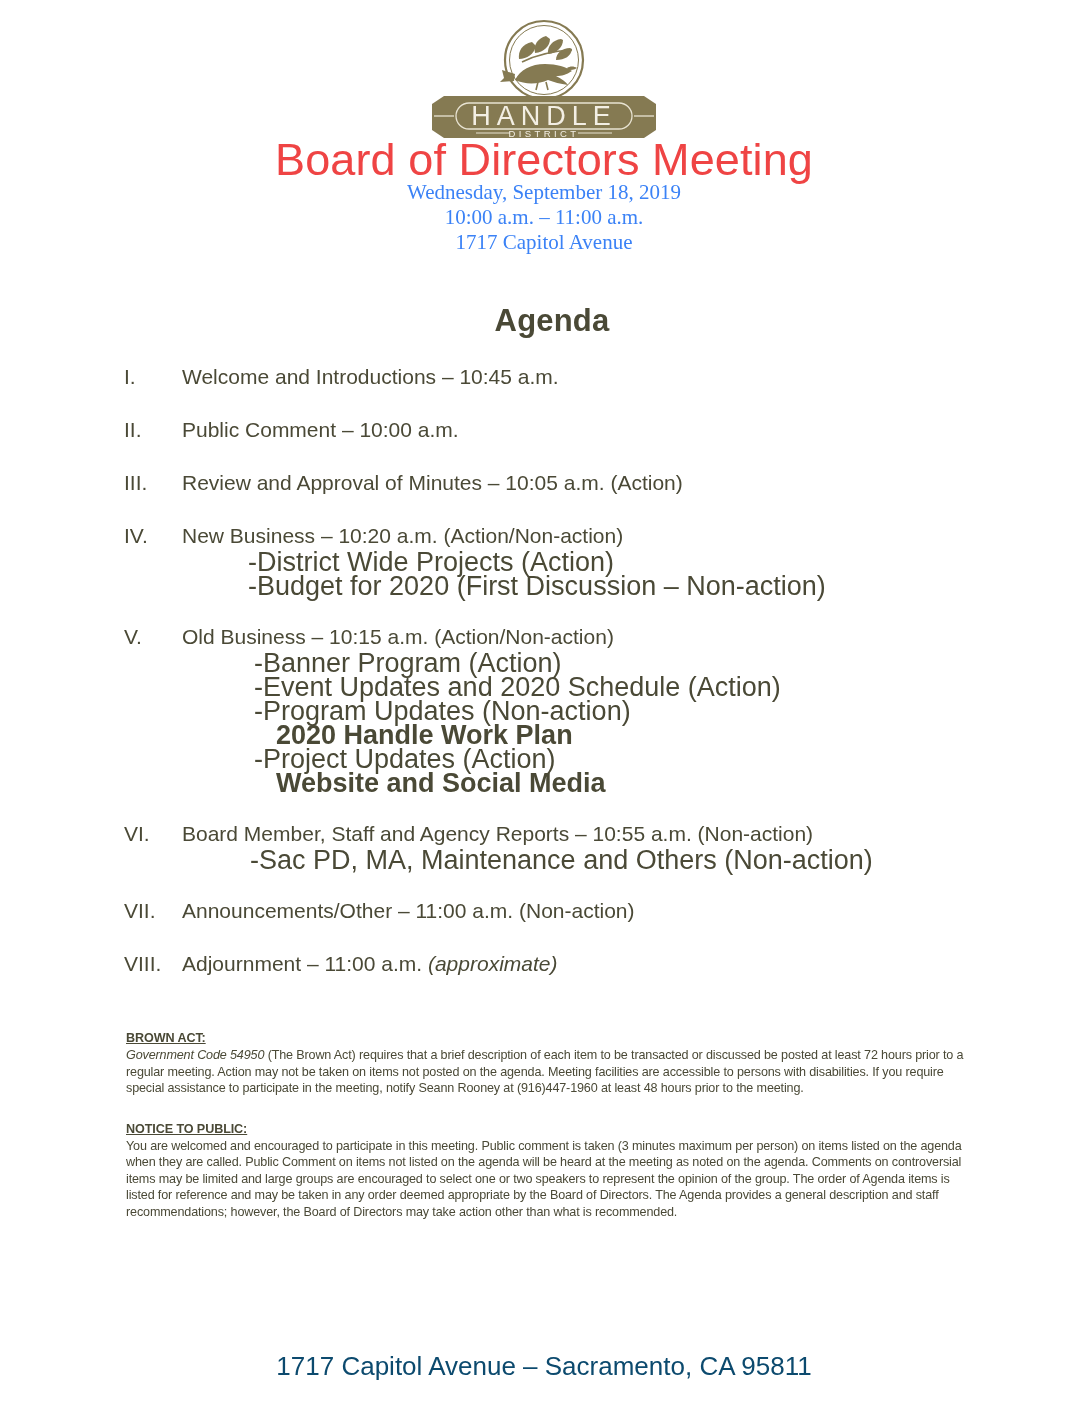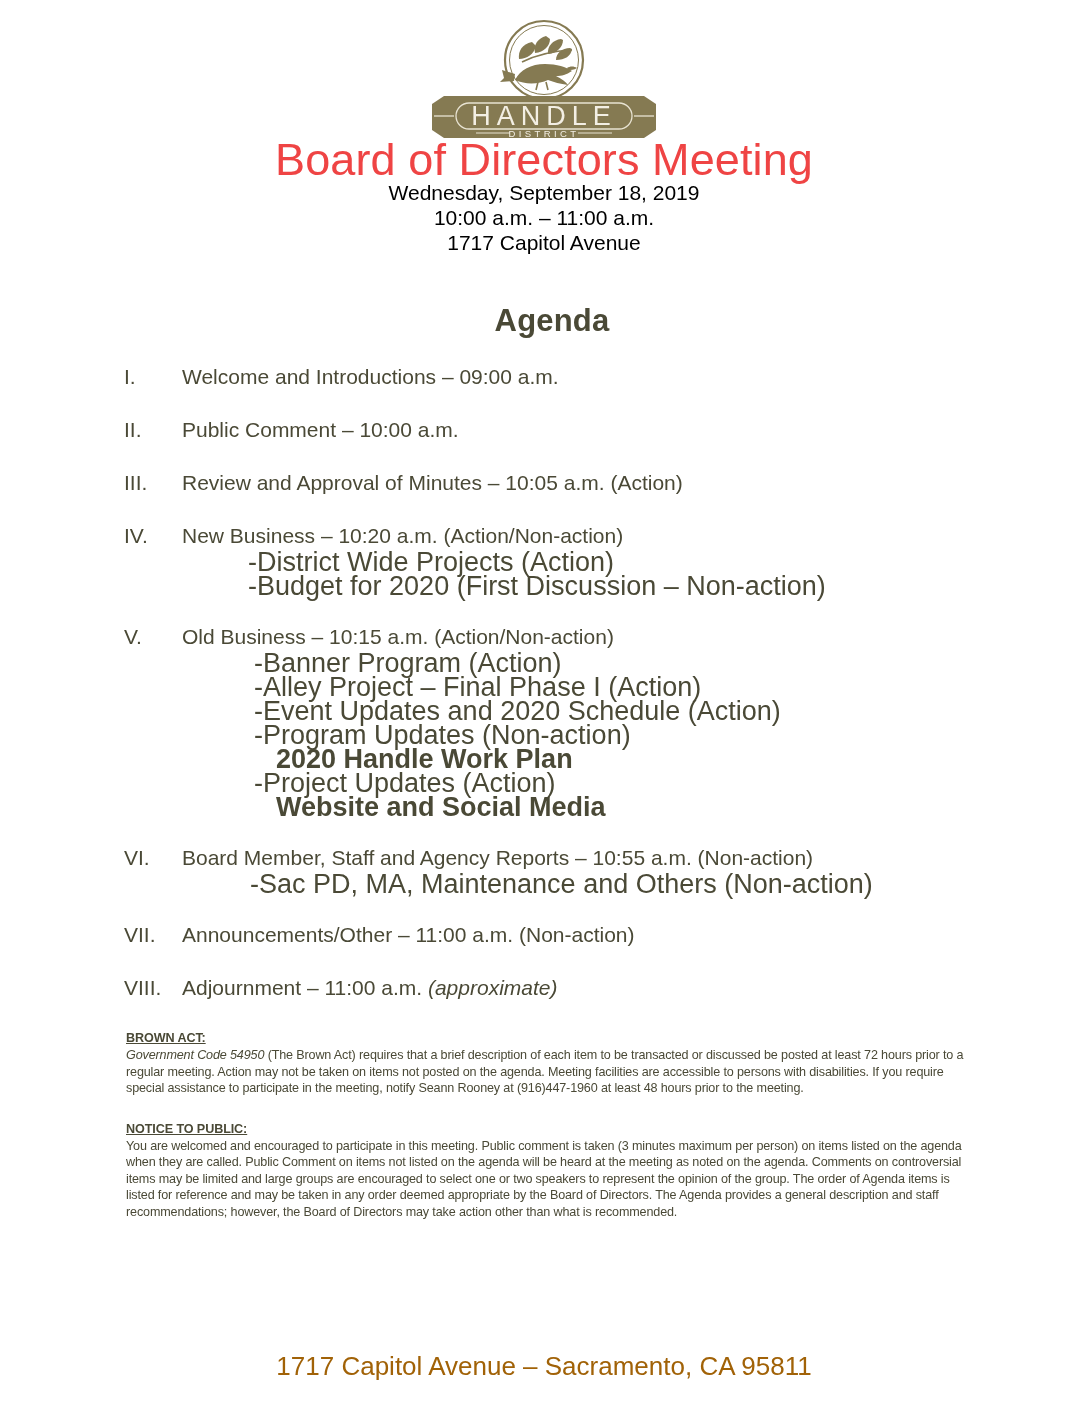--- a/index.html
+++ b/index.html
@@ -49,22 +49,23 @@
     font-size: 45px;
     line-height: 40px;
     color: #ef4444;
     letter-spacing: 0.1px;
     font-weight: normal;
     margin: 0;
   }
   .header-line {
     font-size: 21px;
     line-height: 25px;
-    color: #000000;
+    color: #3b82f6;
     margin: 0;
+    font-family: Liberation Serif, serif;
   }
 
   
   .agenda-heading {
     position: absolute;
     top: 303px;
     left: 8px;
     width: 1088px;
     text-align: center;
     font-size: 31px;
@@ -142,21 +143,21 @@
 
   
   .footer {
     position: absolute;
     left: 0;
     top: 1350px;
     width: 1088px;
     text-align: center;
     font-size: 26px;
     line-height: 32px;
-    color: #a16207;
+    color: #0c4a6e;
   }
 </style>
 </head>
 <body>
 
 <div class="page">
 
   <div class="logo-wrap">
     <svg class="logo-svg" width="260" height="122" viewBox="0 0 260 122">
 
@@ -201,21 +202,21 @@
     <div class="header-line">1717 Capitol Avenue</div>
   </div>
 
   <div class="agenda-heading">Agenda</div>
 
   <div class="agenda-list">
 
     <div class="agenda-item">
       <span class="roman">I.</span>
       <div class="item-body">
-        <span class="item-title">Welcome and Introductions – 09:00 a.m.</span>
+        <span class="item-title">Welcome and Introductions – 10:45 a.m.</span>
       </div>
     </div>
 
     <div class="agenda-item">
       <span class="roman">II.</span>
       <div class="item-body">
         <span class="item-title">Public Comment – 10:00 a.m.</span>
       </div>
     </div>
 
@@ -233,21 +234,20 @@
         <span class="sub sub-a">-District Wide Projects (Action)</span>
         <span class="sub sub-a">-Budget for 2020 (First Discussion – Non-action)</span>
       </div>
     </div>
 
     <div class="agenda-item">
       <span class="roman">V.</span>
       <div class="item-body">
         <span class="item-title">Old Business – 10:15 a.m. (Action/Non-action)</span>
         <span class="sub sub-b">-Banner Program (Action)</span>
-        <span class="sub sub-b">-Alley Project – Final Phase I (Action)</span>
         <span class="sub sub-b">-Event Updates and 2020 Schedule (Action)</span>
         <span class="sub sub-b">-Program Updates (Non-action)</span>
         <span class="sub sub-deep">2020 Handle Work Plan</span>
         <span class="sub sub-b">-Project Updates (Action)</span>
         <span class="sub sub-deep">Website and Social Media</span>
       </div>
     </div>
 
     <div class="agenda-item">
       <span class="roman">VI.</span>

